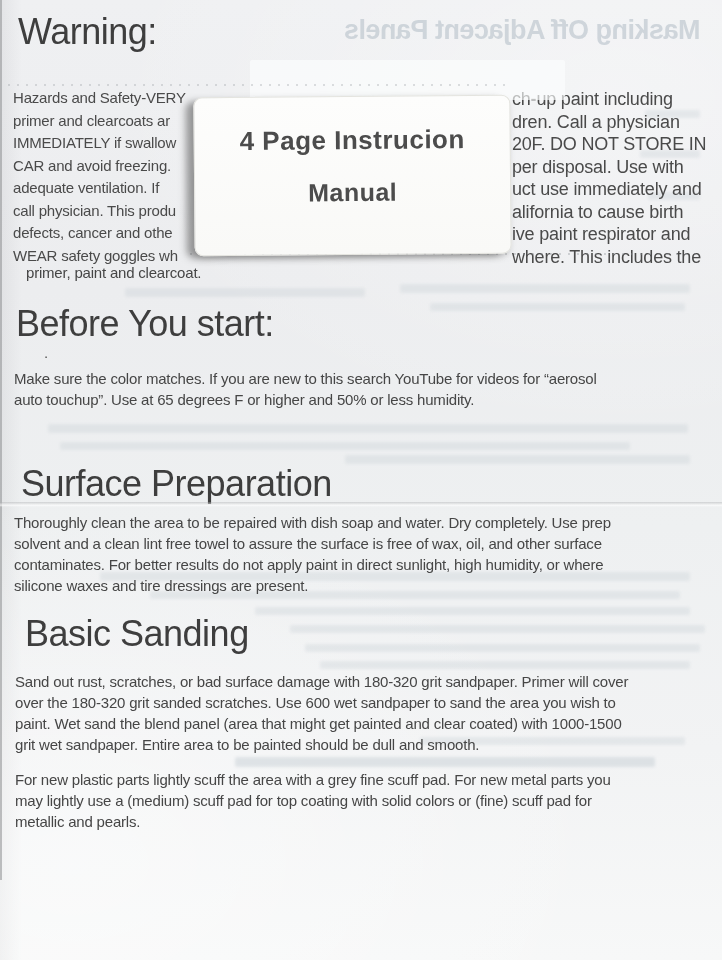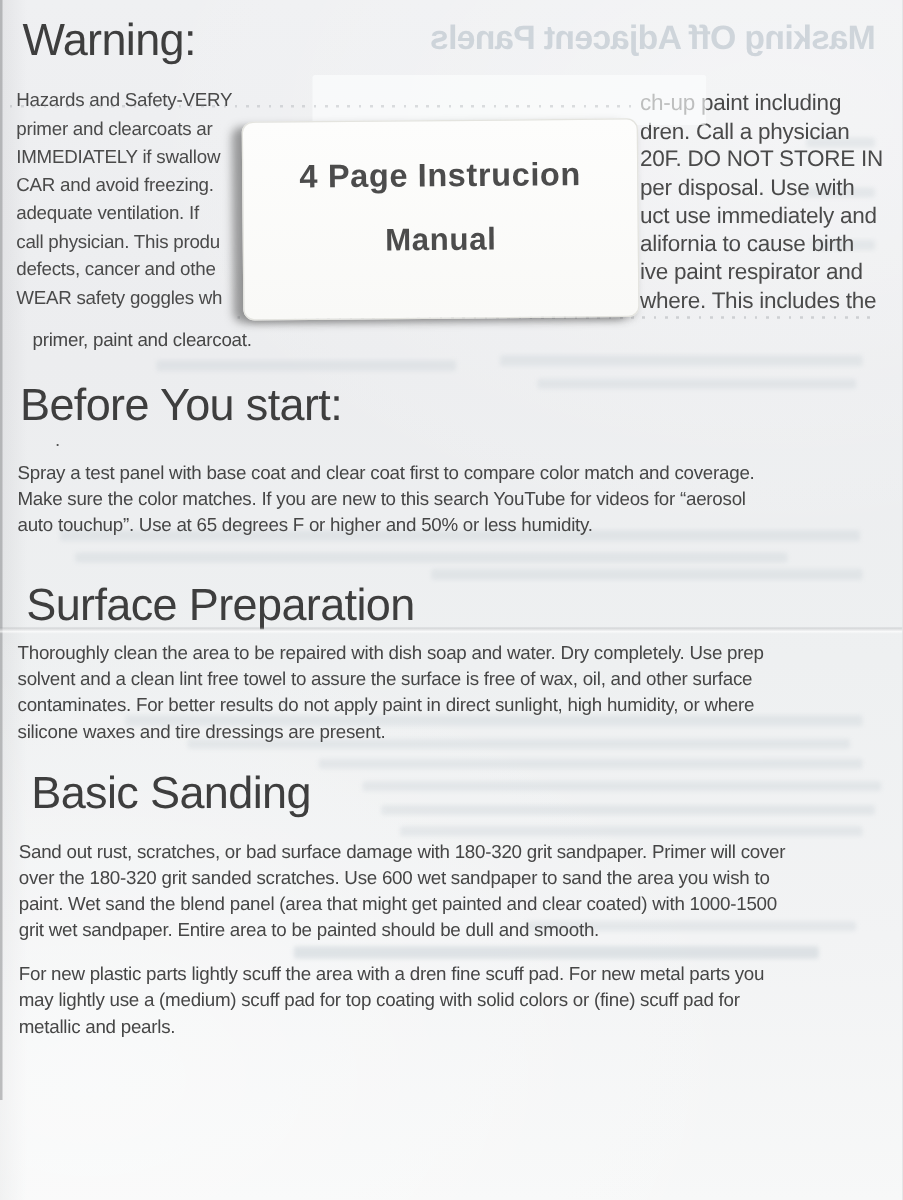--- a/index.html
+++ b/index.html
@@ -90,21 +90,21 @@
   <div class="ghost-bar" style="left:290px;top:625px;width:415px;height:8px;"></div>
   <div class="ghost-bar" style="left:305px;top:644px;width:395px;height:8px;"></div>
   <div class="ghost-bar" style="left:320px;top:661px;width:370px;height:8px;"></div>
   <div class="ghost-bar" style="left:420px;top:737px;width:265px;height:8px;"></div>
   <div class="ghost-bar dark" style="left:235px;top:757px;width:420px;height:10px;"></div>
 
   <div class="edge-line"></div>
 
   <h1 class="heading" style="left:18px;top:12px;position:absolute;">Warning:</h1>
 
-  <div class="bodyblock" style="left:13px;top:72px;width:690px;">
+  <div class="bodyblock" style="left:13px;top:89px;width:690px;">
     <div class="hzrow">
       <span class="hz-left">Hazards and Safety-VERY</span>
       <span class="hz-right">ch-up paint including</span>
     </div>
     <div class="hzrow">
       <span class="hz-left">primer and clearcoats ar</span>
       <span class="hz-right">dren. Call a physician</span>
     </div>
     <div class="hzrow">
       <span class="hz-left">IMMEDIATELY if swallow</span>
@@ -138,21 +138,20 @@
   <div class="perf" style="left:190px;top:253px;width:510px;opacity:.6;"></div>
 
   <div class="sticker">
     <div class="l1">4 Page Instrucion</div>
     <div class="l2">Manual</div>
   </div>
 
   <h1 class="heading" style="left:16px;top:304px;position:absolute;">Before You start:</h1>
   <div class="stray-dot" style="left:44px;top:344px;">.</div>
   <div class="bodyblock" style="left:14px;top:368px;">
-    <div class="bodyline">Spray a test panel with base coat and clear coat first to compare color match and coverage.</div>
     <div class="bodyline">Make sure the color matches.  If you are new to this search YouTube for videos for “aerosol</div>
     <div class="bodyline">auto touchup”.  Use at 65 degrees F or higher and 50% or less humidity.</div>
   </div>
 
   <h1 class="heading" style="left:21px;top:464px;position:absolute;">Surface Preparation</h1>
   <div class="seam" style="top:502px;"></div>
   <div class="bodyblock" style="left:14px;top:512px;">
     <div class="bodyline">Thoroughly clean the area to be repaired with dish soap and water.  Dry completely. Use prep</div>
     <div class="bodyline">solvent and a clean lint free towel to assure the surface is free of wax, oil, and other surface</div>
     <div class="bodyline">contaminates. For better results do not apply paint in direct sunlight, high humidity, or where</div>
@@ -160,18 +159,18 @@
   </div>
 
   <h1 class="heading" style="left:25px;top:614px;position:absolute;">Basic Sanding</h1>
   <div class="bodyblock" style="left:15px;top:671px;">
     <div class="bodyline">Sand out rust, scratches, or bad surface damage with 180-320 grit sandpaper. Primer will cover</div>
     <div class="bodyline">over the 180-320 grit sanded scratches. Use 600 wet sandpaper to sand the area you wish to</div>
     <div class="bodyline">paint. Wet sand the blend panel (area that might get painted and clear coated) with 1000-1500</div>
     <div class="bodyline">grit wet sandpaper. Entire area to be painted should be dull and smooth.</div>
   </div>
   <div class="bodyblock" style="left:15px;top:769px;">
-    <div class="bodyline">For new plastic parts lightly scuff the area with a dren fine scuff pad. For new metal parts you</div>
+    <div class="bodyline">For new plastic parts lightly scuff the area with a grey fine scuff pad. For new metal parts you</div>
     <div class="bodyline">may lightly use a (medium) scuff pad for top coating with solid colors or (fine) scuff pad for</div>
     <div class="bodyline">metallic and pearls.</div>
   </div>
 
 </div>
 
 </body></html>

